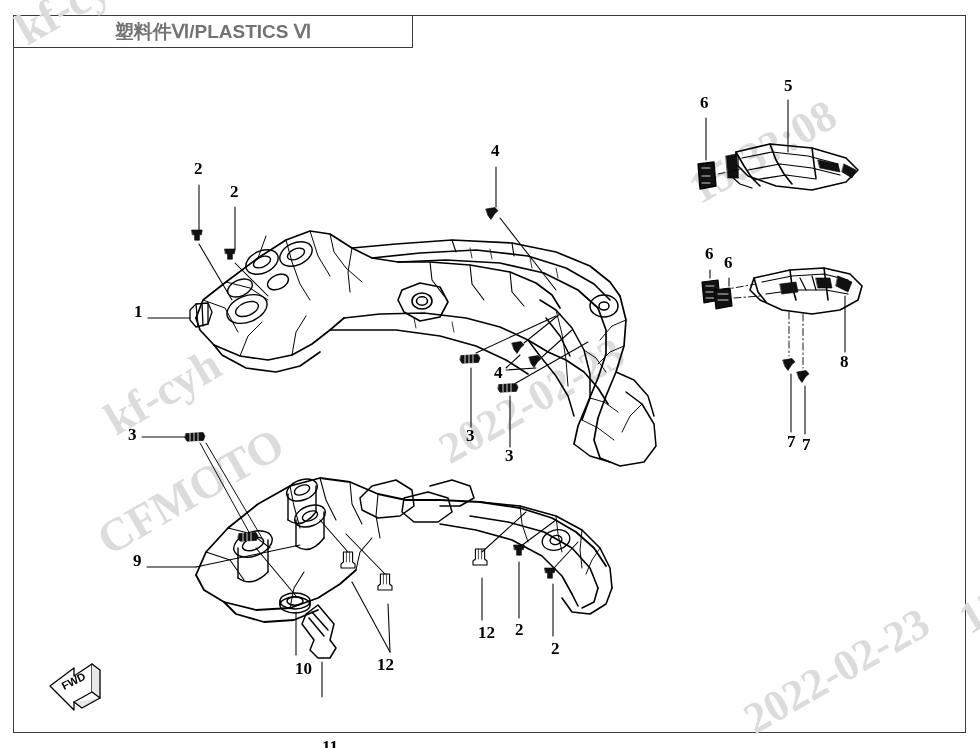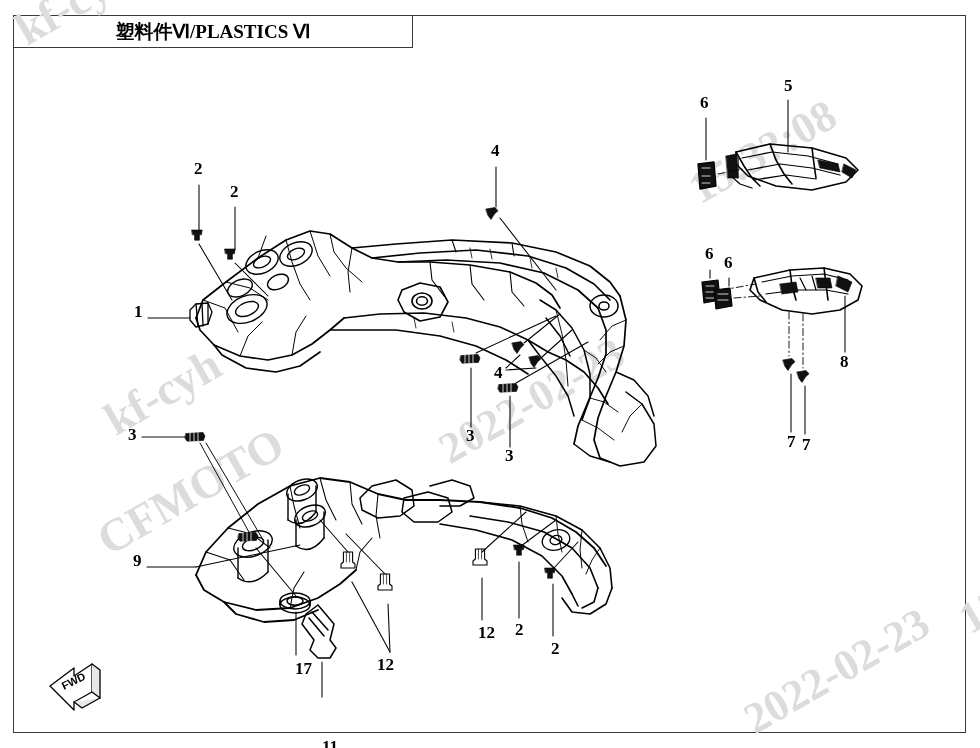--- a/index.html
+++ b/index.html
@@ -4,22 +4,22 @@
 <style>
   html,body{margin:0;padding:0;background:#fff;}
   body{width:980px;height:748px;overflow:hidden;
        font-family:"Liberation Sans","DejaVu Sans",sans-serif;}
   #page{position:relative;width:980px;height:748px;background:#fff;}
   #frame{position:absolute;left:13px;top:15px;width:953px;height:718px;
          border:1.5px solid #3a3a3a;box-sizing:border-box;}
   #titlebox{position:absolute;left:13px;top:15px;width:400px;height:33px;
             border:1.5px solid #3a3a3a;box-sizing:border-box;background:#fff;
             display:flex;align-items:center;justify-content:center;}
-  #titlebox span{font-size:19px;font-weight:bold;color:#000000;letter-spacing:0px;
-                 white-space:nowrap;font-family:Liberation Serif, serif;}
+  #titlebox span{font-size:19px;font-weight:bold;color:#737373;letter-spacing:0px;
+                 white-space:nowrap;font-family:Liberation Sans, sans-serif;}
   .wm{position:absolute;color:#dcdcdc;font-family:"Liberation Serif","DejaVu Serif",serif;
       font-weight:bold;white-space:nowrap;pointer-events:none;user-select:none;z-index:1;}
   svg.art{position:absolute;left:0;top:0;width:980px;height:748px;z-index:3;
           pointer-events:none;}
   .lbl{position:absolute;z-index:5;font-size:17px;color:#000;font-weight:bold;
        font-family:"Liberation Serif","DejaVu Serif",serif;user-select:none;}
 </style>
 </head>
 <body>
 
@@ -409,21 +409,21 @@
       <div class="lbl" style="left: 494px; top: 363px;">4</div>
       <div class="lbl" style="left: 784px; top: 76px;">5</div>
       <div class="lbl" style="left: 700px; top: 93px;">6</div>
       <div class="lbl" style="left: 705px; top: 244px;">6</div>
       <div class="lbl" style="left: 724px; top: 253px;">6</div>
       <div class="lbl" style="left: 787px; top: 432px;">7</div>
       <div class="lbl" style="left: 802px; top: 435px;">7</div>
       <div class="lbl" style="left: 840px; top: 352px;">8</div>
       <div class="lbl" style="left: 128px; top: 425px;">3</div>
       <div class="lbl" style="left: 133px; top: 551px;">9</div>
-      <div class="lbl" style="left: 295px; top: 659px;">17</div>
+      <div class="lbl" style="left: 295px; top: 659px;">10</div>
       <div class="lbl" style="left: 322px; top: 701px; margin-top: 36px;">11</div>
       <div class="lbl" style="left: 377px; top: 655px;">12</div>
       <div class="lbl" style="left: 478px; top: 623px;">12</div>
       <div class="lbl" style="left: 515px; top: 620px;">2</div>
       <div class="lbl" style="left: 551px; top: 639px;">2</div>
     </div>
 
 </div>
 
 </body></html>

